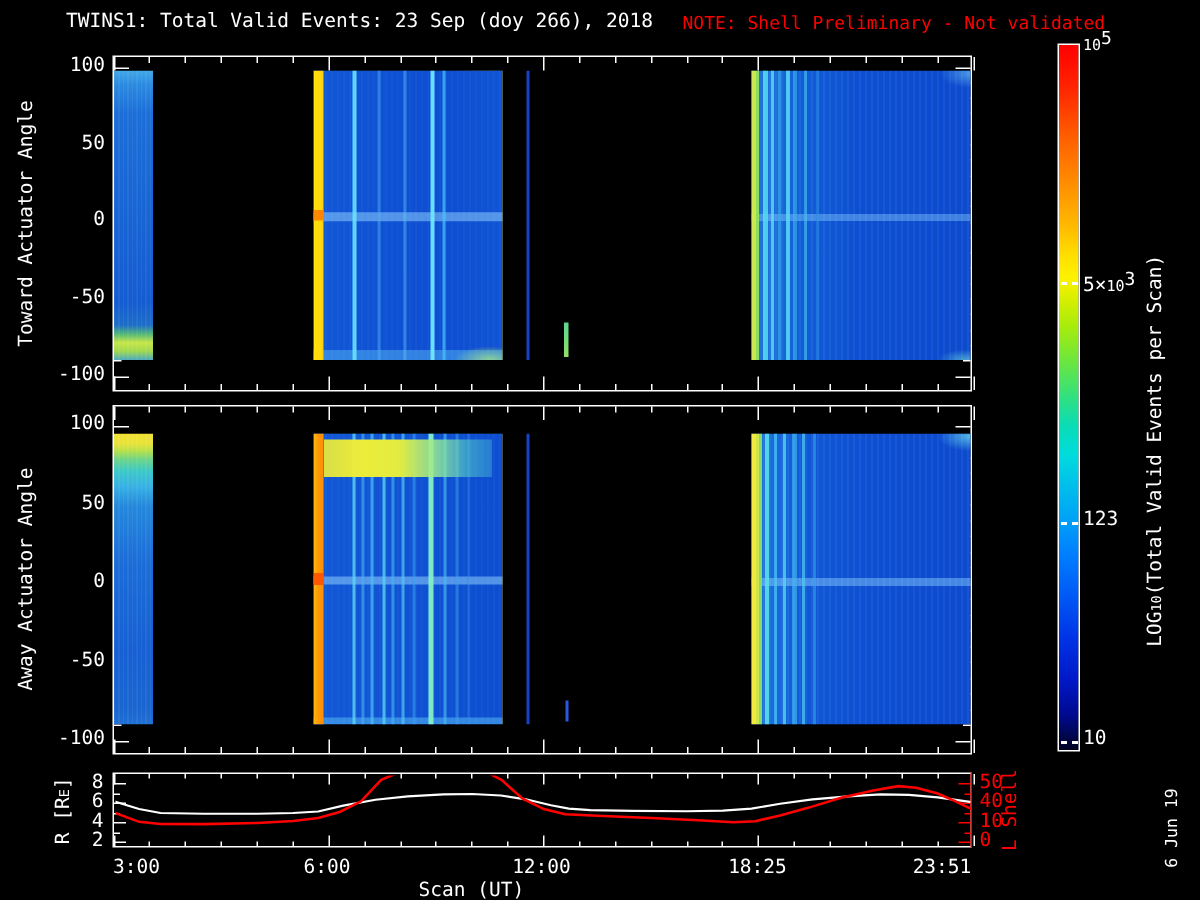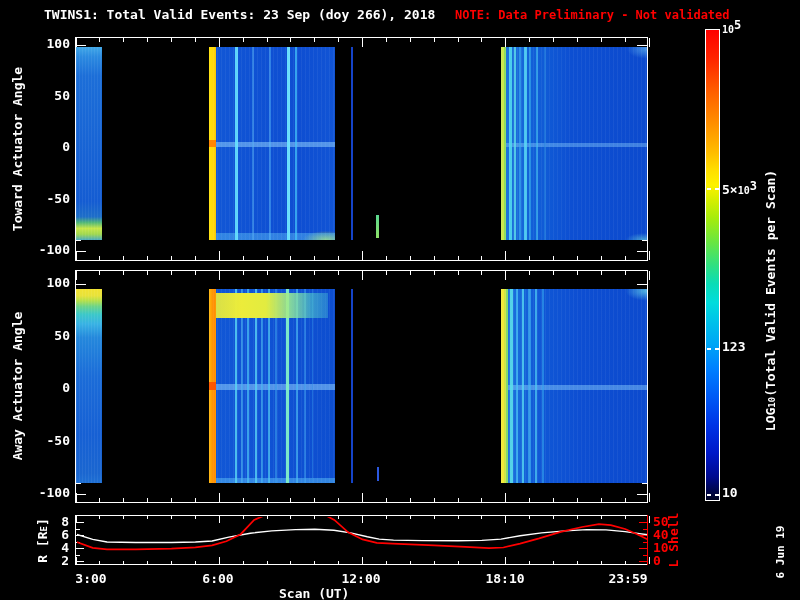--- a/index.html
+++ b/index.html
@@ -1,18 +1,18 @@
 <!DOCTYPE html>
 <html><head>
 <meta charset="utf-8">
 <style>
   * { margin:0; padding:0; box-sizing:border-box; }
   html,body { background:#000; width:800px; height:600px; overflow:hidden; }
   body { font-family:"DejaVu Sans Mono","Liberation Mono",monospace; }
-  .stage { position:relative; width:800px; height:460px; background:#000; color:#fff;font-weight:bold; }
+  .stage { position:relative; width:800px; height:460px; background:#000; color:#fff; }
   .panel { position:absolute; border:1px solid #fff; background:#000; }
   #p1 { left:75px; top:37px;  width:573px; height:224px; }
   #p2 { left:75px; top:270px; width:573px; height:233px; }
   #p3 { left:75px; top:515px; width:573px; height:50px; }
   .title-main { position:absolute; left:44px; top:7px; font-size:13px; color:#fff; white-space:nowrap; }
   .title-note { position:absolute; left:455px; top:8px; font-size:12px; white-space:nowrap; }
   .vlabel { position:absolute; transform:rotate(-90deg); white-space:nowrap; font-size:13px; color:#fff; line-height:16px; }
   .sub { font-size:9px; }
   .red { color:#ff0000; }
   .ticklabel { position:absolute; font-size:13px; line-height:15px; color:#fff; }
@@ -26,21 +26,21 @@
   .cb-exp { font-size:12px; position:relative; top:-4px; }
   .datebox { font-size:11px; }
   svg { position:absolute; left:0; top:0; }
 </style>
 </head>
 <body>
 
 <div class="stage">
 
   <div class="title-main">TWINS1: Total Valid Events: 23 Sep (doy 266), 2018</div>
-  <div class="title-note red">NOTE: Data Preliminary - Not validated</div>
+  <div class="title-note red">NOTE: Shell Preliminary - Not validated</div>
 
   <div class="panel" id="p1">
       <div style="position: absolute; left: -0.5px; top: 0px; width: 1px; height: 9px; background: rgb(255, 255, 255);"></div>
       <div style="position: absolute; left: -0.5px; bottom: 0px; width: 1px; height: 9px; background: rgb(255, 255, 255);"></div>
       <div style="position: absolute; left: 23.375px; top: 0px; width: 1px; height: 4px; background: rgb(255, 255, 255);"></div>
       <div style="position: absolute; left: 23.375px; bottom: 0px; width: 1px; height: 4px; background: rgb(255, 255, 255);"></div>
       <div style="position: absolute; left: 47.25px; top: 0px; width: 1px; height: 4px; background: rgb(255, 255, 255);"></div>
       <div style="position: absolute; left: 47.25px; bottom: 0px; width: 1px; height: 4px; background: rgb(255, 255, 255);"></div>
       <div style="position: absolute; left: 71.125px; top: 0px; width: 1px; height: 4px; background: rgb(255, 255, 255);"></div>
       <div style="position: absolute; left: 71.125px; bottom: 0px; width: 1px; height: 4px; background: rgb(255, 255, 255);"></div>
@@ -349,22 +349,22 @@
     <div class="ticklabel" style="position: absolute; left: 40px; width: 29px; text-align: right; top: 526.5px;">6</div>
     <div class="ticklabel" style="position: absolute; left: 40px; width: 29px; text-align: right; top: 539.5px;">4</div>
     <div class="ticklabel" style="position: absolute; left: 40px; width: 29px; text-align: right; top: 552.5px;">2</div>
     <div class="ticklabel" style="position: absolute; left: 653px; color: rgb(255, 0, 0); top: 513.5px;">50</div>
     <div class="ticklabel" style="position: absolute; left: 653px; color: rgb(255, 0, 0); top: 526.5px;">40</div>
     <div class="ticklabel" style="position: absolute; left: 653px; color: rgb(255, 0, 0); top: 539.5px;">10</div>
     <div class="ticklabel" style="position: absolute; left: 653px; color: rgb(255, 0, 0); top: 552.5px;">0</div>
     <div class="ticklabel" style="position: absolute; left: 65px; width: 52px; text-align: center; top: 571px;">3:00</div>
     <div class="ticklabel" style="position: absolute; left: 192px; width: 52px; text-align: center; top: 571px;">6:00</div>
     <div class="ticklabel" style="position: absolute; left: 335px; width: 52px; text-align: center; top: 571px;">12:00</div>
-    <div class="ticklabel" style="position: absolute; left: 479px; width: 52px; text-align: center; top: 571px;">18:10</div>
-    <div class="ticklabel" style="position: absolute; left: 602px; width: 52px; text-align: center; top: 571px;">23:59</div>
+    <div class="ticklabel" style="position: absolute; left: 479px; width: 52px; text-align: center; top: 571px;">18:25</div>
+    <div class="ticklabel" style="position: absolute; left: 602px; width: 52px; text-align: center; top: 571px;">23:51</div>
     <div style="position: absolute; left: 76px; top: 47px; width: 571px; height: 193px; overflow: hidden;">
       <div style="position: absolute; left: 0.19375px; width: 26.2625px; top: 0%; height: 100%; background: repeating-linear-gradient(90deg, rgba(255, 255, 255, 0.06) 0px, rgba(255, 255, 255, 0.06) 1px, rgba(0, 0, 0, 0) 1px, rgba(0, 0, 0, 0) 3px), linear-gradient(rgb(65, 168, 232) 0%, rgb(43, 138, 224) 5%, rgb(28, 110, 216) 15%, rgb(20, 92, 210) 80%, rgb(30, 110, 200) 88%, rgb(82, 184, 120) 91%, rgb(198, 230, 72) 94%, rgb(160, 216, 80) 97%, rgb(74, 170, 192) 100%); overflow: hidden;"></div>
       <div style="position: absolute; left: 132.7px; width: 126.537px; top: 0%; height: 100%; background: repeating-linear-gradient(90deg, rgba(255, 255, 255, 0.05) 0px, rgba(255, 255, 255, 0.05) 1px, rgba(0, 0, 0, 0) 1px, rgba(0, 0, 0, 0) 4px), linear-gradient(90deg, rgb(255, 226, 10) 0px, rgb(255, 214, 10) 5px, rgb(246, 200, 8) 7px, rgba(0, 0, 0, 0) 7px, rgba(0, 0, 0, 0) 26px, rgba(102, 226, 255, 0.9) 26px, rgba(102, 226, 255, 0.9) 29px, rgba(0, 0, 0, 0) 29px, rgba(0, 0, 0, 0) 43px, rgba(80, 170, 240, 0.5) 43px, rgba(80, 170, 240, 0.5) 45px, rgba(0, 0, 0, 0) 45px, rgba(0, 0, 0, 0) 60px, rgba(90, 190, 250, 0.45) 60px, rgba(90, 190, 250, 0.45) 62px, rgba(0, 0, 0, 0) 62px, rgba(0, 0, 0, 0) 78px, rgba(110, 230, 255, 0.95) 78px, rgba(110, 230, 255, 0.95) 81px, rgba(0, 0, 0, 0) 81px, rgba(0, 0, 0, 0) 86px, rgba(70, 200, 250, 0.7) 86px, rgba(70, 200, 250, 0.7) 88px, rgba(0, 0, 0, 0) 88px), linear-gradient(rgba(0, 0, 0, 0) 0%, rgba(0, 0, 0, 0) 49%, rgba(150, 215, 255, 0.5) 49%, rgba(150, 215, 255, 0.5) 52%, rgba(0, 0, 0, 0) 52%, rgba(0, 0, 0, 0) 96.5%, rgba(90, 190, 245, 0.45) 96.5%, rgba(90, 190, 245, 0.45) 100%), radial-gradient(34px 13px at 93% 100%, rgba(190, 230, 70, 0.95), rgba(190, 230, 70, 0) 70%), linear-gradient(90deg, rgb(18, 88, 214) 0px, rgb(15, 82, 212) 40px, rgb(14, 78, 210) 90px, rgb(17, 84, 213) 126px); overflow: hidden;">
         <div style="position: absolute; left: 0px; width: 7px; top: 48%; height: 4%; background: rgba(255, 120, 0, 0.85);"></div>
       </div>
       <div style="position: absolute; left: 274.756px; width: 2.62625px; top: 0%; height: 100%; background: rgb(21, 67, 200); overflow: hidden;"></div>
       <div style="position: absolute; left: 299.825px; width: 2.865px; top: 87%; height: 12%; background: linear-gradient(rgb(90, 216, 144), rgb(142, 224, 102)); overflow: hidden;"></div>
       <div style="position: absolute; left: 425.169px; width: 146.831px; top: 0%; height: 100%; background: repeating-linear-gradient(90deg, rgba(255, 255, 255, 0.05) 0px, rgba(255, 255, 255, 0.05) 1px, rgba(0, 0, 0, 0) 1px, rgba(0, 0, 0, 0) 4px), linear-gradient(90deg, rgb(205, 232, 78) 0px, rgb(205, 232, 78) 3px, rgb(142, 222, 94) 3px, rgb(142, 222, 94) 5px, rgba(0, 0, 0, 0) 5px, rgba(0, 0, 0, 0) 8px, rgba(80, 216, 240, 0.9) 8px, rgba(80, 216, 240, 0.9) 11px, rgba(0, 0, 0, 0) 11px, rgba(0, 0, 0, 0) 13px, rgba(95, 222, 235, 0.8) 13px, rgba(95, 222, 235, 0.8) 15px, rgba(0, 0, 0, 0) 15px, rgba(0, 0, 0, 0) 18px, rgba(60, 175, 240, 0.6) 18px, rgba(60, 175, 240, 0.6) 20px, rgba(0, 0, 0, 0) 20px, rgba(0, 0, 0, 0) 23px, rgba(85, 215, 245, 0.85) 23px, rgba(85, 215, 245, 0.85) 26px, rgba(0, 0, 0, 0) 26px, rgba(0, 0, 0, 0) 28px, rgba(56, 176, 236, 0.6) 28px, rgba(56, 176, 236, 0.6) 30px, rgba(0, 0, 0, 0) 30px, rgba(0, 0, 0, 0) 35px, rgba(64, 192, 240, 0.6) 35px, rgba(64, 192, 240, 0.6) 37px, rgba(0, 0, 0, 0) 37px, rgba(0, 0, 0, 0) 43px, rgba(40, 136, 224, 0.5) 43px, rgba(40, 136, 224, 0.5) 45px, rgba(0, 0, 0, 0) 45px), linear-gradient(rgba(0, 0, 0, 0) 0%, rgba(0, 0, 0, 0) 49.5%, rgba(140, 210, 255, 0.4) 49.5%, rgba(140, 210, 255, 0.4) 52%, rgba(0, 0, 0, 0) 52%), radial-gradient(28px 14px at 99% 1%, rgba(120, 210, 245, 0.55), rgba(120, 210, 245, 0) 70%), radial-gradient(26px 10px at 97% 100%, rgba(110, 220, 215, 0.6), rgba(110, 220, 215, 0) 70%), linear-gradient(90deg, rgb(32, 120, 220) 0px, rgb(17, 96, 216) 30px, rgb(13, 79, 210) 70px, rgb(12, 74, 206) 147px); overflow: hidden;"></div>
     </div>
     <div style="position: absolute; left: 76px; top: 289px; width: 571px; height: 194px; overflow: hidden;">

